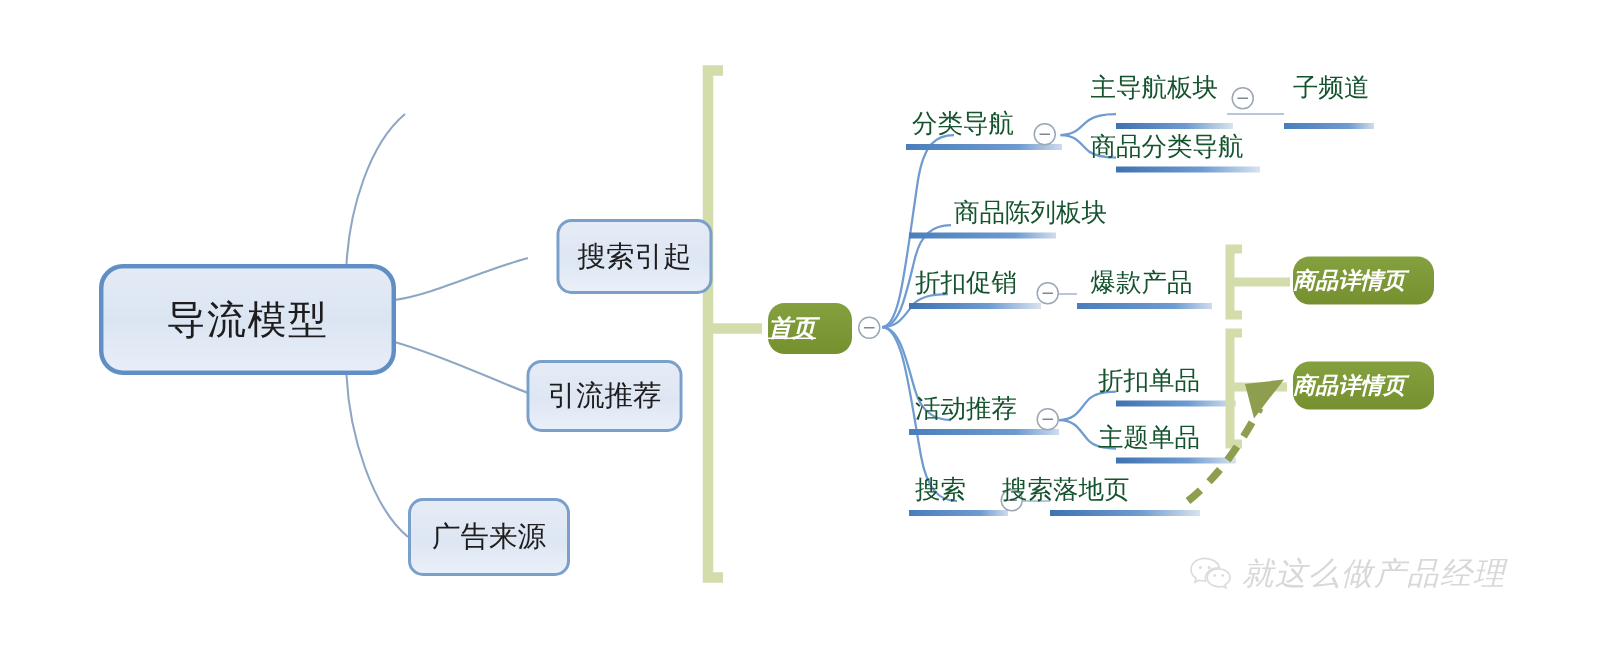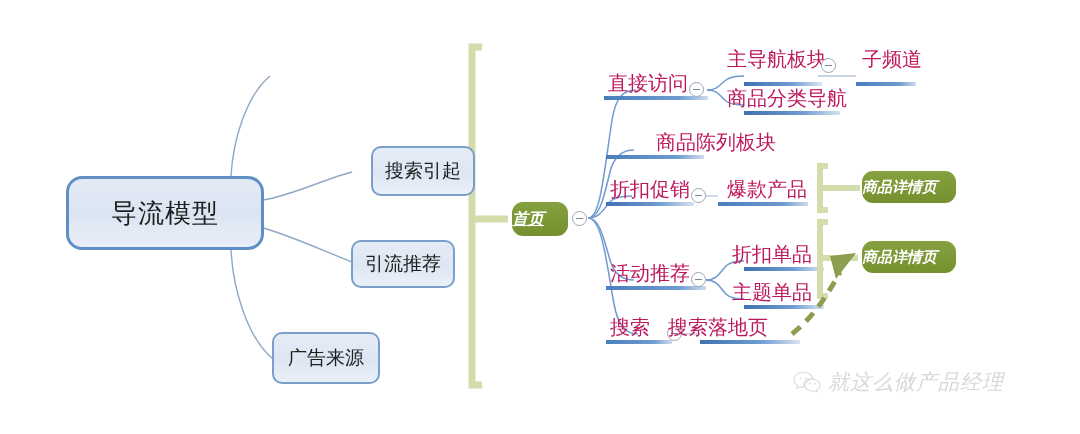--- a/index.html
+++ b/index.html
@@ -82,22 +82,22 @@
   .detail-box {
     width: 94px;
     height: 32px;
     font-size: 15px;
   }
   #detail-box-1 { left: 862px; top: 171px; }
   #detail-box-2 { left: 862px; top: 241px; }
   
   .text-node {
     position: absolute;
-    color: #be185d;
-    font-size: 20px;
+    color: #14532d;
+    font-size: 17px;
     white-space: nowrap;
     line-height: 18px;
   }
   
   .toggle {
     position: absolute;
     width: 15px;
     height: 15px;
     border: 1px solid #9aa7b5;
     border-radius: 50%;
@@ -224,25 +224,25 @@
   <div class="blue-box" id="src-3" style="left:272px; top:332px; width:108px; height:52px;">
     <span>广告来源</span>
   </div>
 
   <div class="green-box" id="home-node">
     <span>首页</span>
   </div>
   <div class="toggle" style="left:572px; top:211px;"></div>
 
   <div class="text-node" style="left:608px; top:74px;">
-    <span>直接访问</span>
+    <span>分类导航</span>
   </div>
   <div class="toggle" style="left:689px; top:82px;"></div>
 
-  <div class="text-node" style="left:608px; top:133px;padding-left:48px;">
+  <div class="text-node" style="left:588px; top:133px;padding-left:48px;">
     <span>商品陈列板块</span>
   </div>
 
   <div class="text-node" style="left:610px; top:180px;">
     <span>折扣促销</span>
   </div>
   <div class="toggle" style="left:691px; top:188px;"></div>
 
   <div class="text-node" style="left:610px; top:264px;">
     <span>活动推荐</span>

